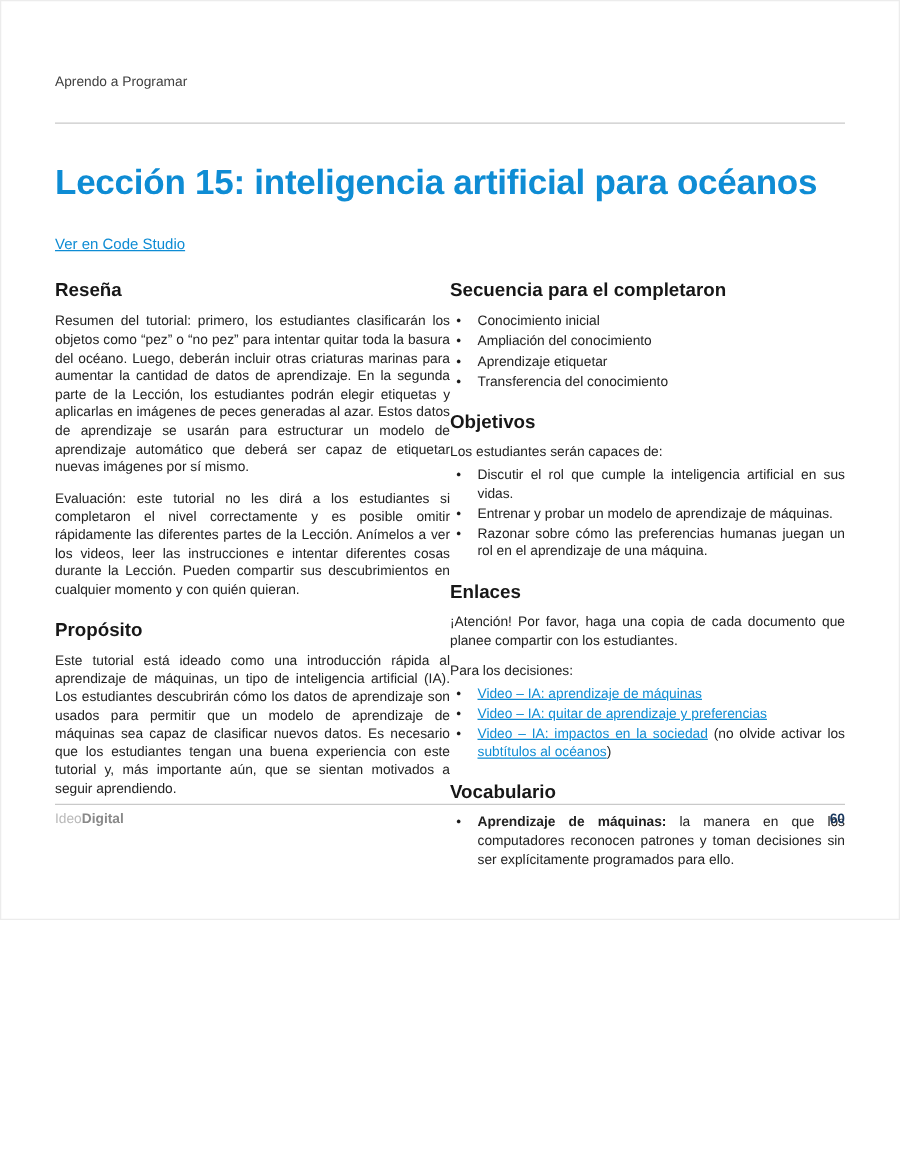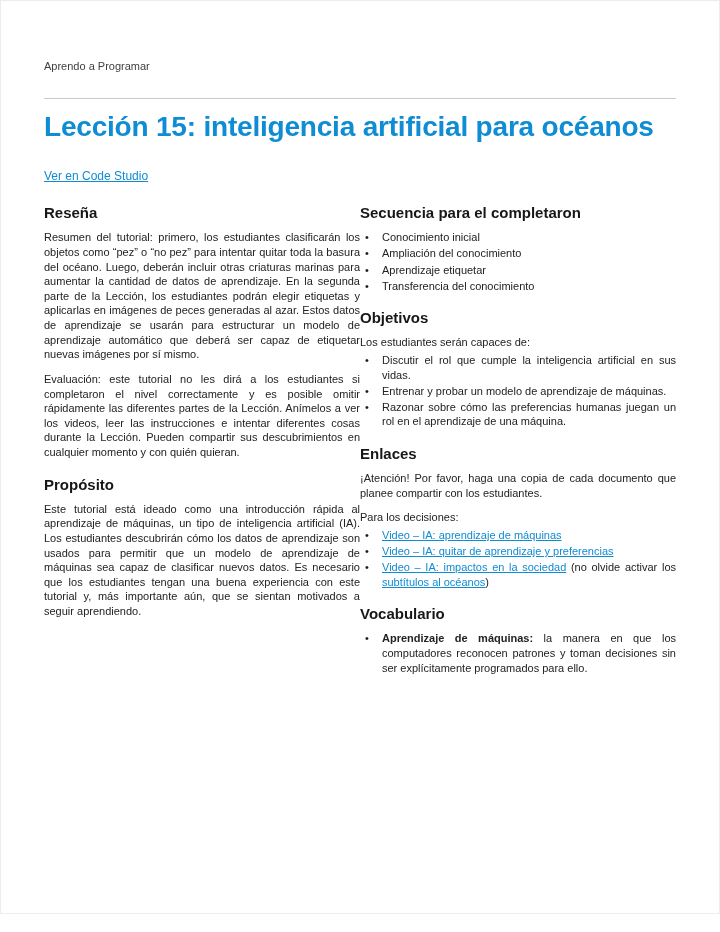--- a/index.html
+++ b/index.html
@@ -5,38 +5,38 @@
   * { margin: 0; padding: 0; box-sizing: border-box; }
   html, body { background: #ffffff; }
   body {
     font-family: "Liberation Sans", sans-serif;
     color: #222222;
     -webkit-font-smoothing: antialiased;
   }
   .page {
     position: relative;
     width: 720px;
-    height: 914px;
+    height: 736px;
     background: #ffffff;
     padding: 0 44px;
     margin: 0 auto;
     box-shadow: inset 0 0 0 1px #ececec;
     overflow: hidden;
   }
   .doc-header {
     padding-top: 60px;
     font-size: 11px;
     color: #3f3f3f;
   }
   .rule {
     border-top: 1px solid #c9c9c9;
   }
   .header-rule { margin-top: 26px; }
   .title {
-    margin-top: 12px;
+    margin-top: 31px;
     color: var(--accent, #0e8cd4);
     font-size: 28px;
     line-height: 1.12;
     font-weight: bold;
     letter-spacing: -0.2px;
   }
   .view-link {
     display: inline-block;
     margin-top: 9px;
     font-size: 12px;
@@ -167,14 +167,20 @@
       <h2 class="section">Vocabulario</h2>
       <ul class="bullets">
         <li>
           <span class="vocab-term">Aprendizaje de máquinas:</span><span> la manera en que los computadores reconocen patrones y toman decisiones sin ser explícitamente programados para ello.</span>
         </li>
       </ul>
     </div>
 
   </div>
 
+  <div class="footer">
+    <div class="brand">
+      <span class="brand-light">Ideo</span><span class="brand-bold">Digital</span>
+    </div>
+    <span class="page-number">60</span>
+  </div>
 
 </div>
 
 </body></html>

